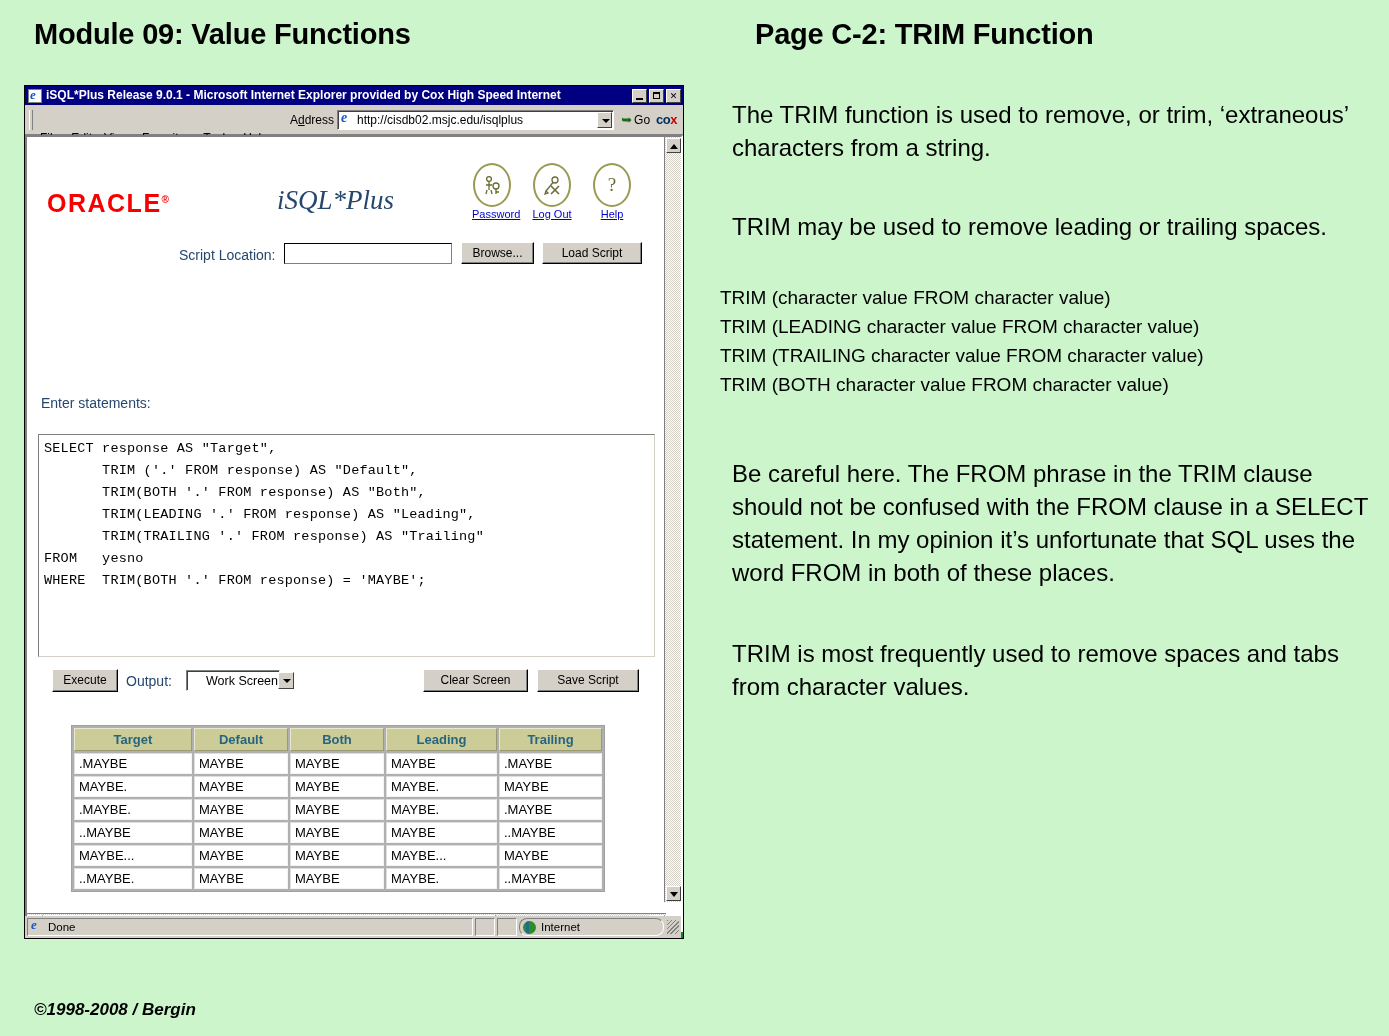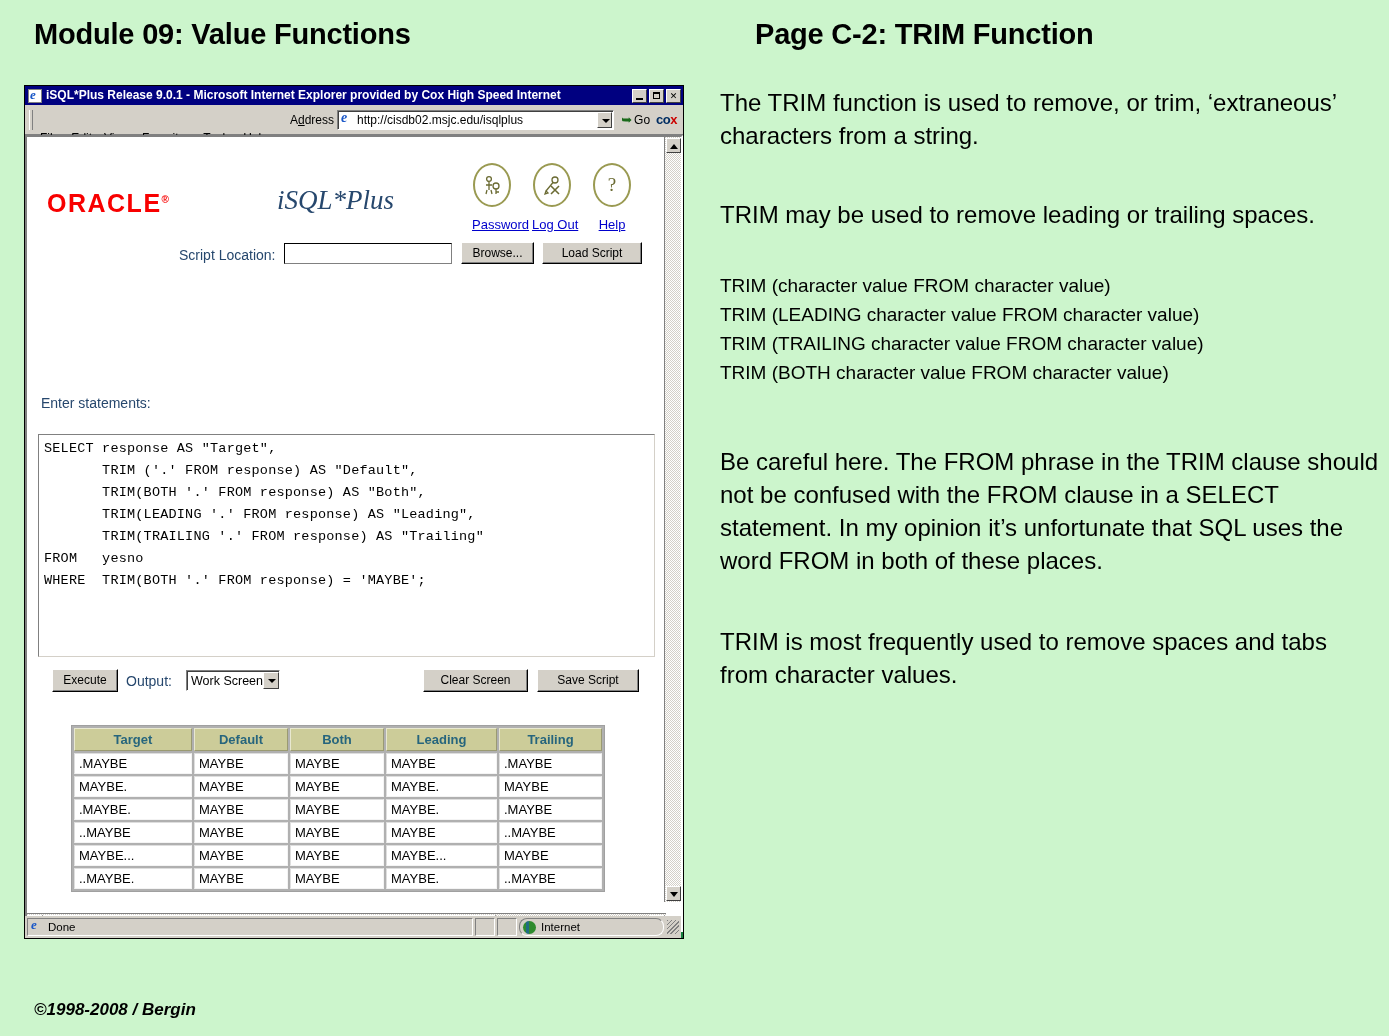--- a/index.html
+++ b/index.html
@@ -384,24 +384,24 @@
     border-radius: 50%;
     position: relative;
     display: flex;
     align-items: center;
     justify-content: center;
     color: #6b6b33;
     font-size: 19px;
     font-family: "Liberation Serif", serif;
   }
   .tool-label {
-    font-size: 13px;
+    font-size: 11px;
     color: #0000cc;
     text-decoration: underline;
-    margin-top: 10px;
+    margin-top: 1px;
     white-space: nowrap;
   }
 
   
   .script-row {
     position: relative;
     height: 48px;
   }
   .script-label {
     position: absolute;
@@ -520,21 +520,21 @@
     border-right-color: #ffffff;
     border-bottom-color: #ffffff;
     box-shadow: inset 1px 1px 0 #404040;
     box-sizing: border-box;
     display: flex;
     align-items: center;
   }
   .output-select-text {
     font-size: 12.5px;
     color: #000;
-    padding-left: 4px;
+    padding-left: 19px;
     flex: 1 1 auto;
     white-space: nowrap;
   }
   .output-select-arrow {
     width: 16px;
     height: 17px;
     background: #d4d0c8;
     border: 1px solid #ffffff;
     border-right-color: #404040;
     border-bottom-color: #404040;
@@ -741,21 +741,21 @@
   .content-panel {
     position: absolute;
     left: 720px;
     top: 86px;
     width: 660px;
   }
   .para {
     font-size: 24px;
     line-height: 33px;
     color: #000000;
-    margin: 0;
+    margin: 12px;
     font-family: "Liberation Sans", sans-serif;
   }
   .para.gap-1 { margin-top: 46px; }
   .syntax-block { margin-top: 40px; }
   .syntax-line {
     font-size: 19px;
     line-height: 29px;
     color: #000000;
     white-space: nowrap;
   }

